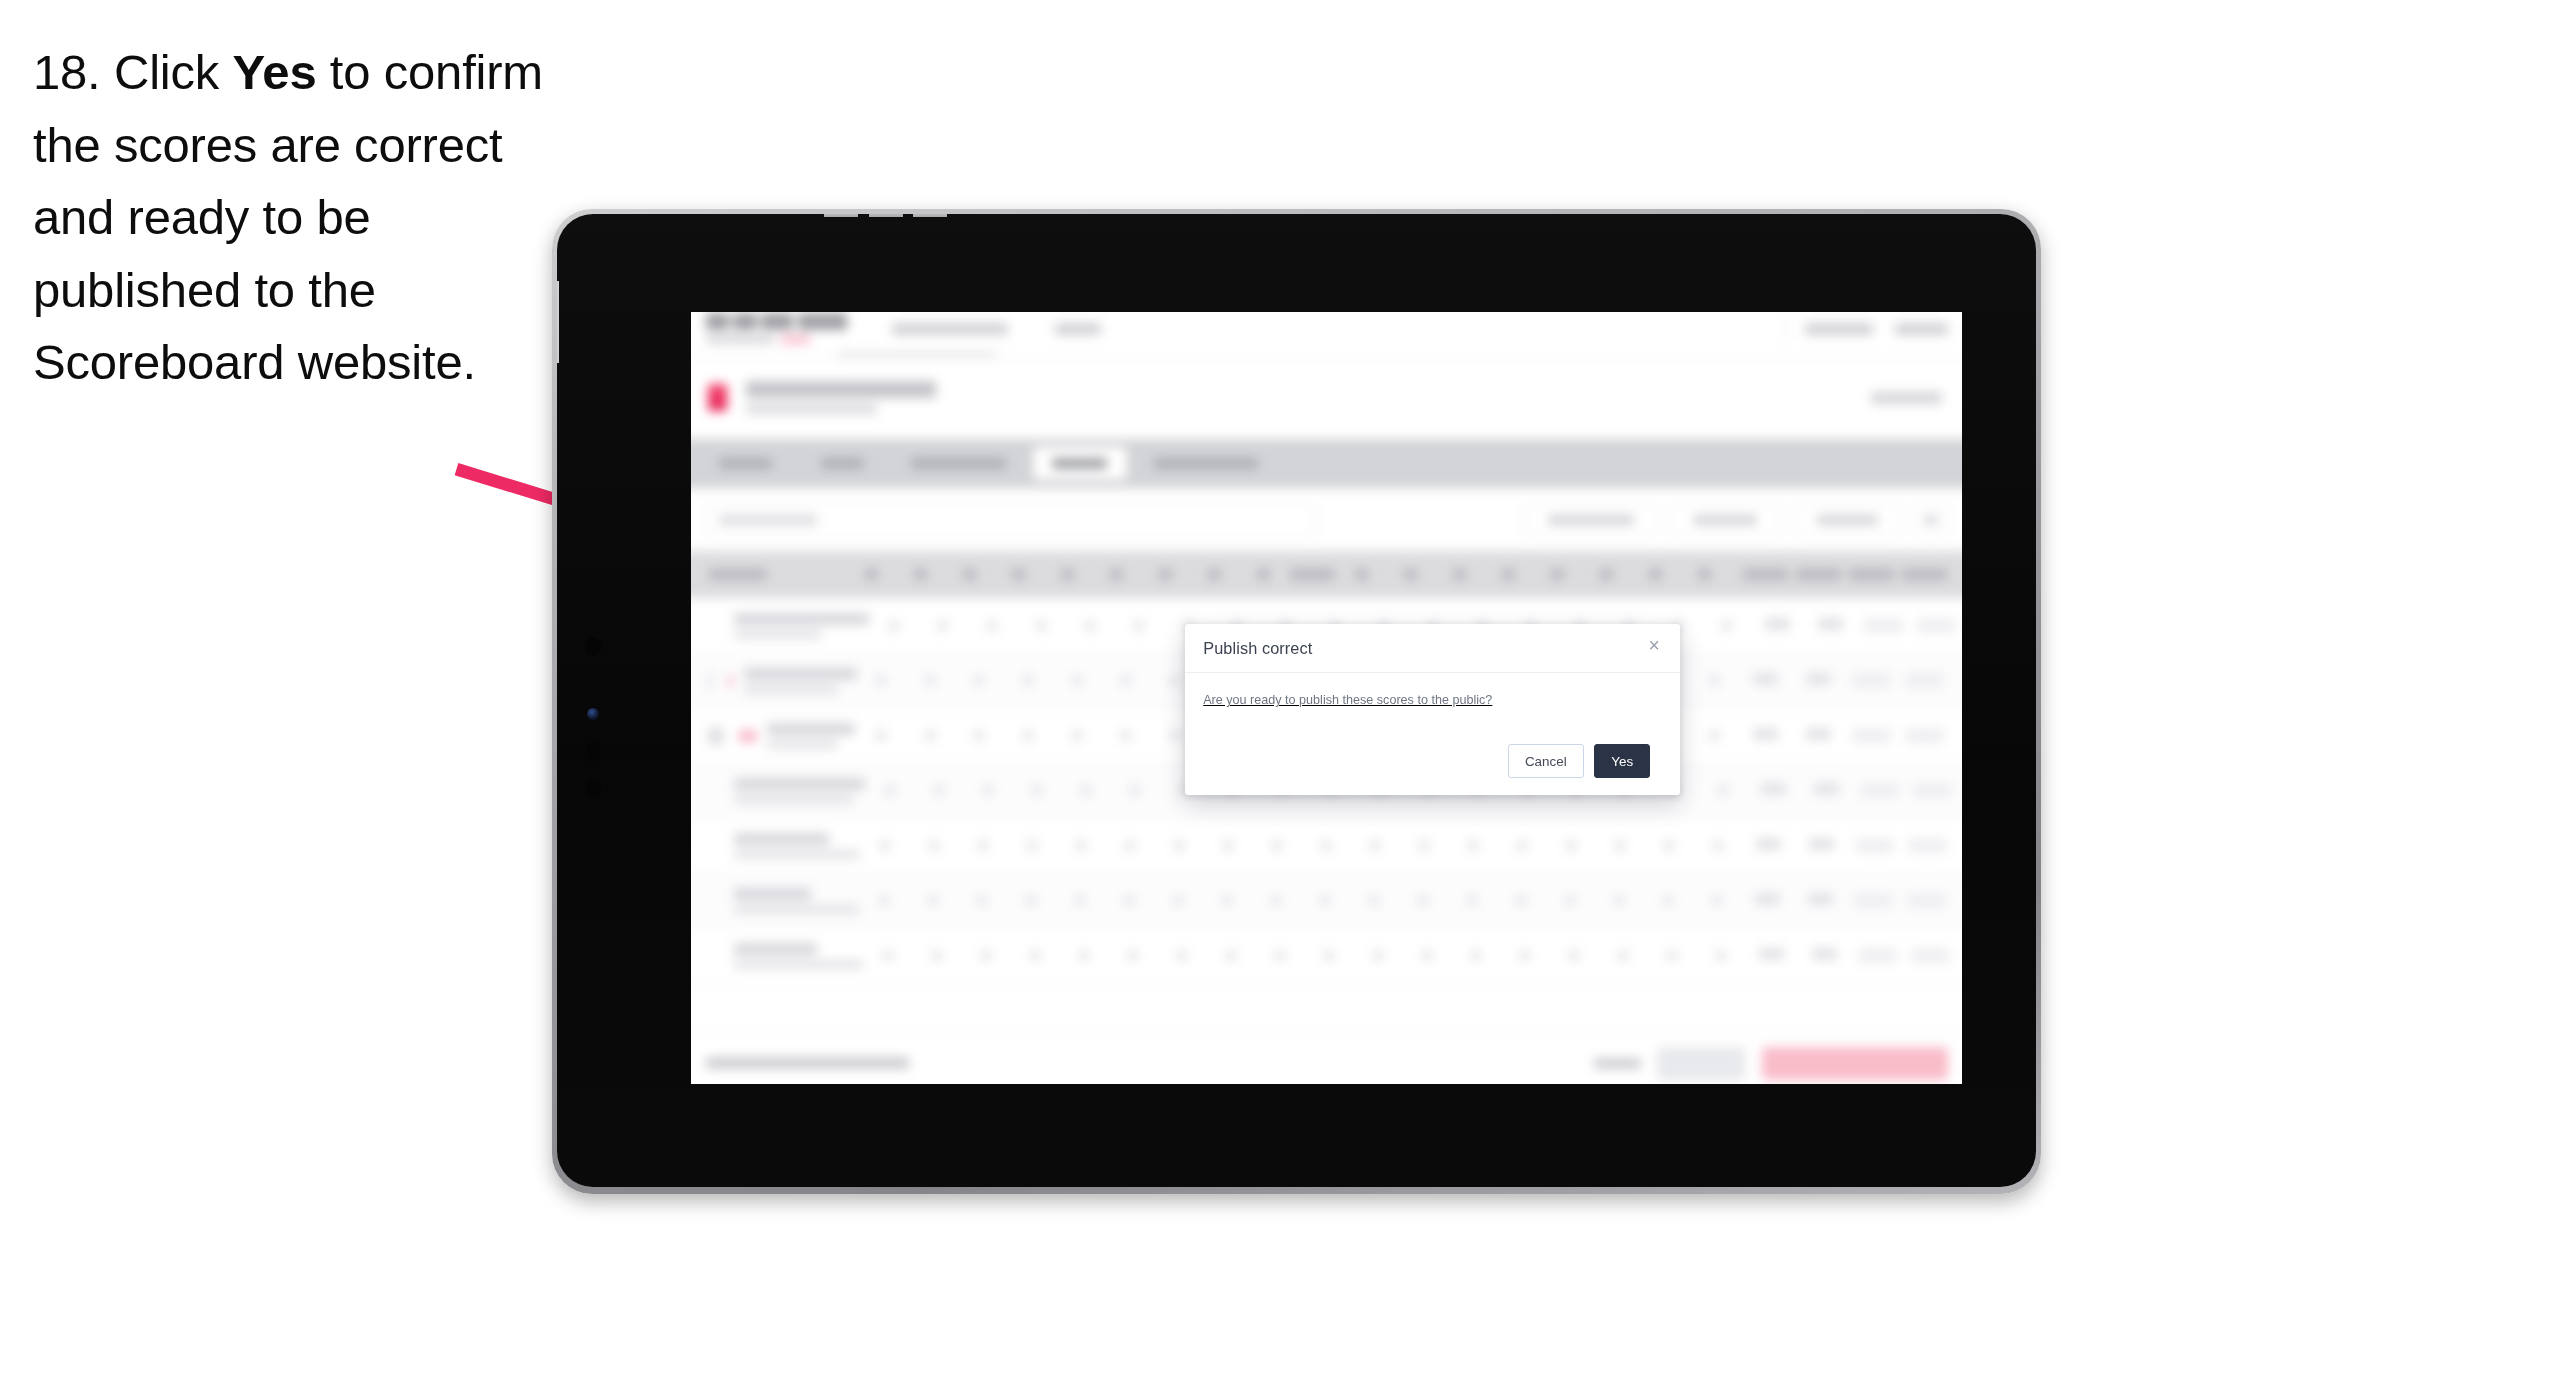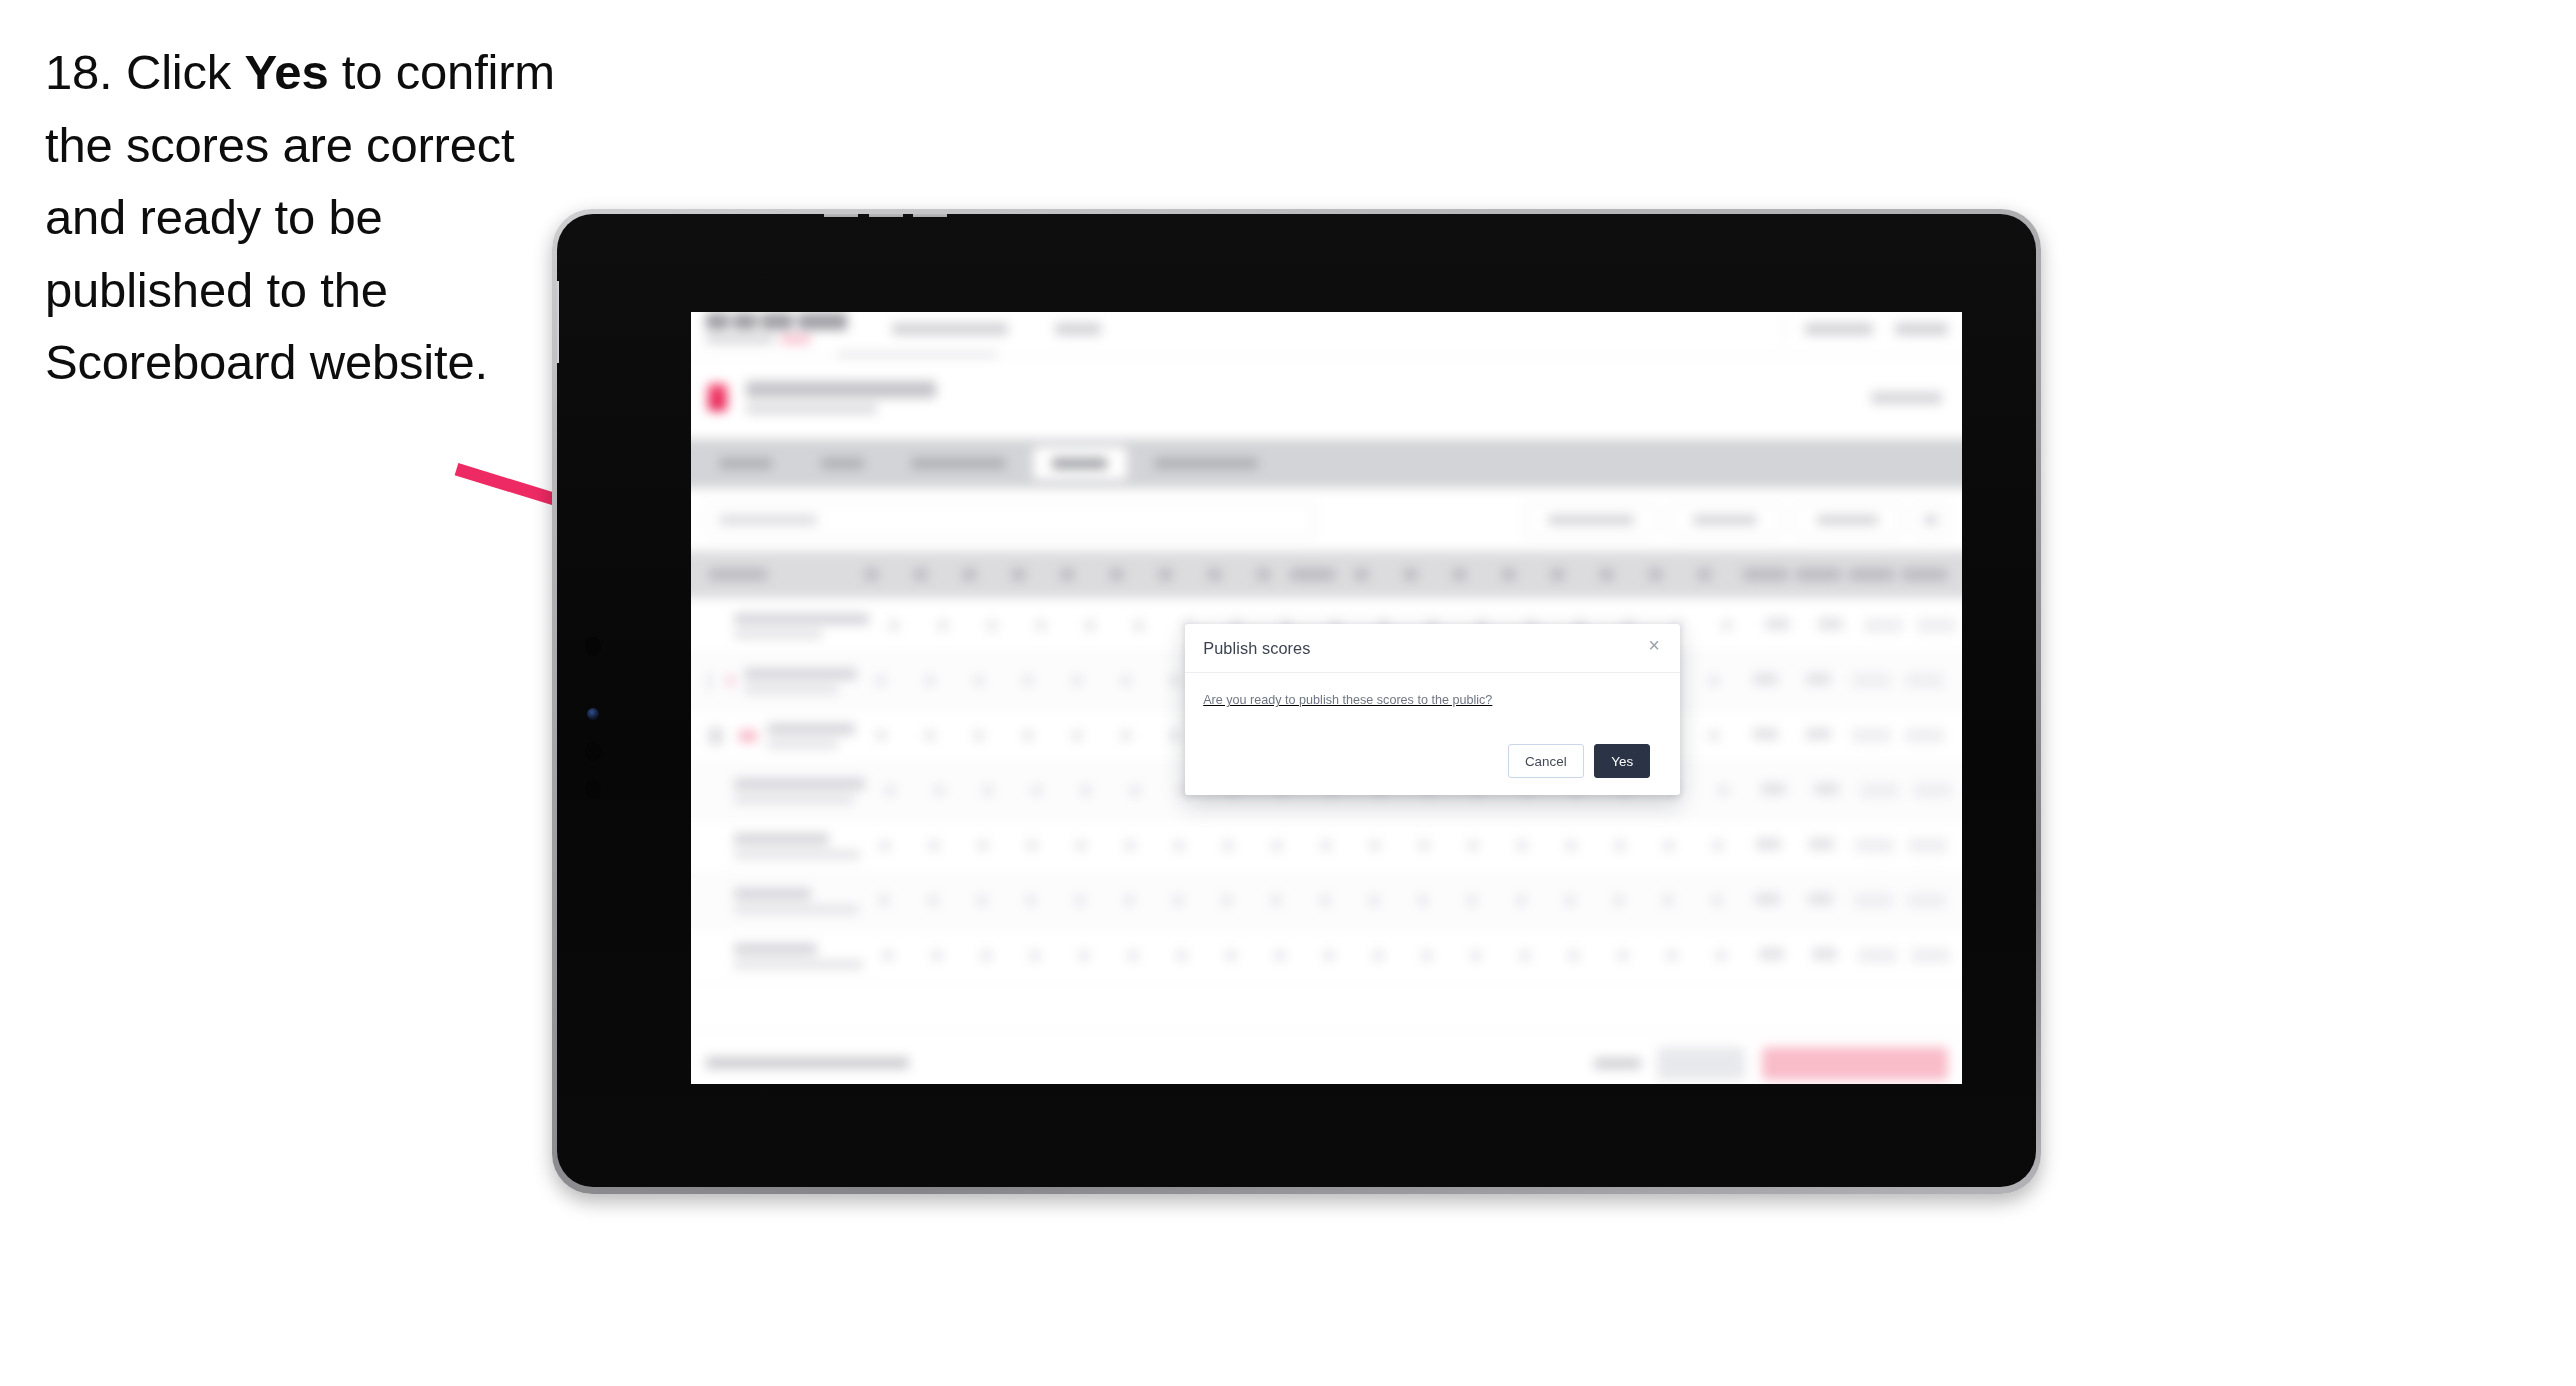--- a/index.html
+++ b/index.html
@@ -14,21 +14,20 @@
   
   .instruction {
     position: absolute;
     left: 33px; top: 36px;
     width: 534px;
     font-size: 49px;
     line-height: 1.48;
     color: #0d0d0d;
     font-weight: 400;
     letter-spacing: -0.2px;
-    margin-left: 12px;
   }
   .instruction b { font-weight: 700; }
 
   
   .arrow-svg { position: absolute; left: 416px; top: 438px; width: 668px; height: 252px; }
 
   
   .device {
     position: absolute;
     left: 552px; top: 209px;
@@ -1009,21 +1008,21 @@
               <div class="ab-btn pink"></div>
             </div>
 
           </div>
         </div>
 
         <div class="modal-layer">
           <div class="modal">
 
             <div class="modal-head">
-              <div class="modal-title">Publish scores</div>
+              <div class="modal-title">Publish correct</div>
               <div class="modal-close">×</div>
             </div>
 
             <div class="modal-body">
               <div class="modal-text">Are you ready to publish these scores to the public?</div>
             </div>
 
             <div class="modal-foot">
               <div class="btn btn-cancel">Cancel</div>
               <div class="btn btn-yes">Yes</div>

